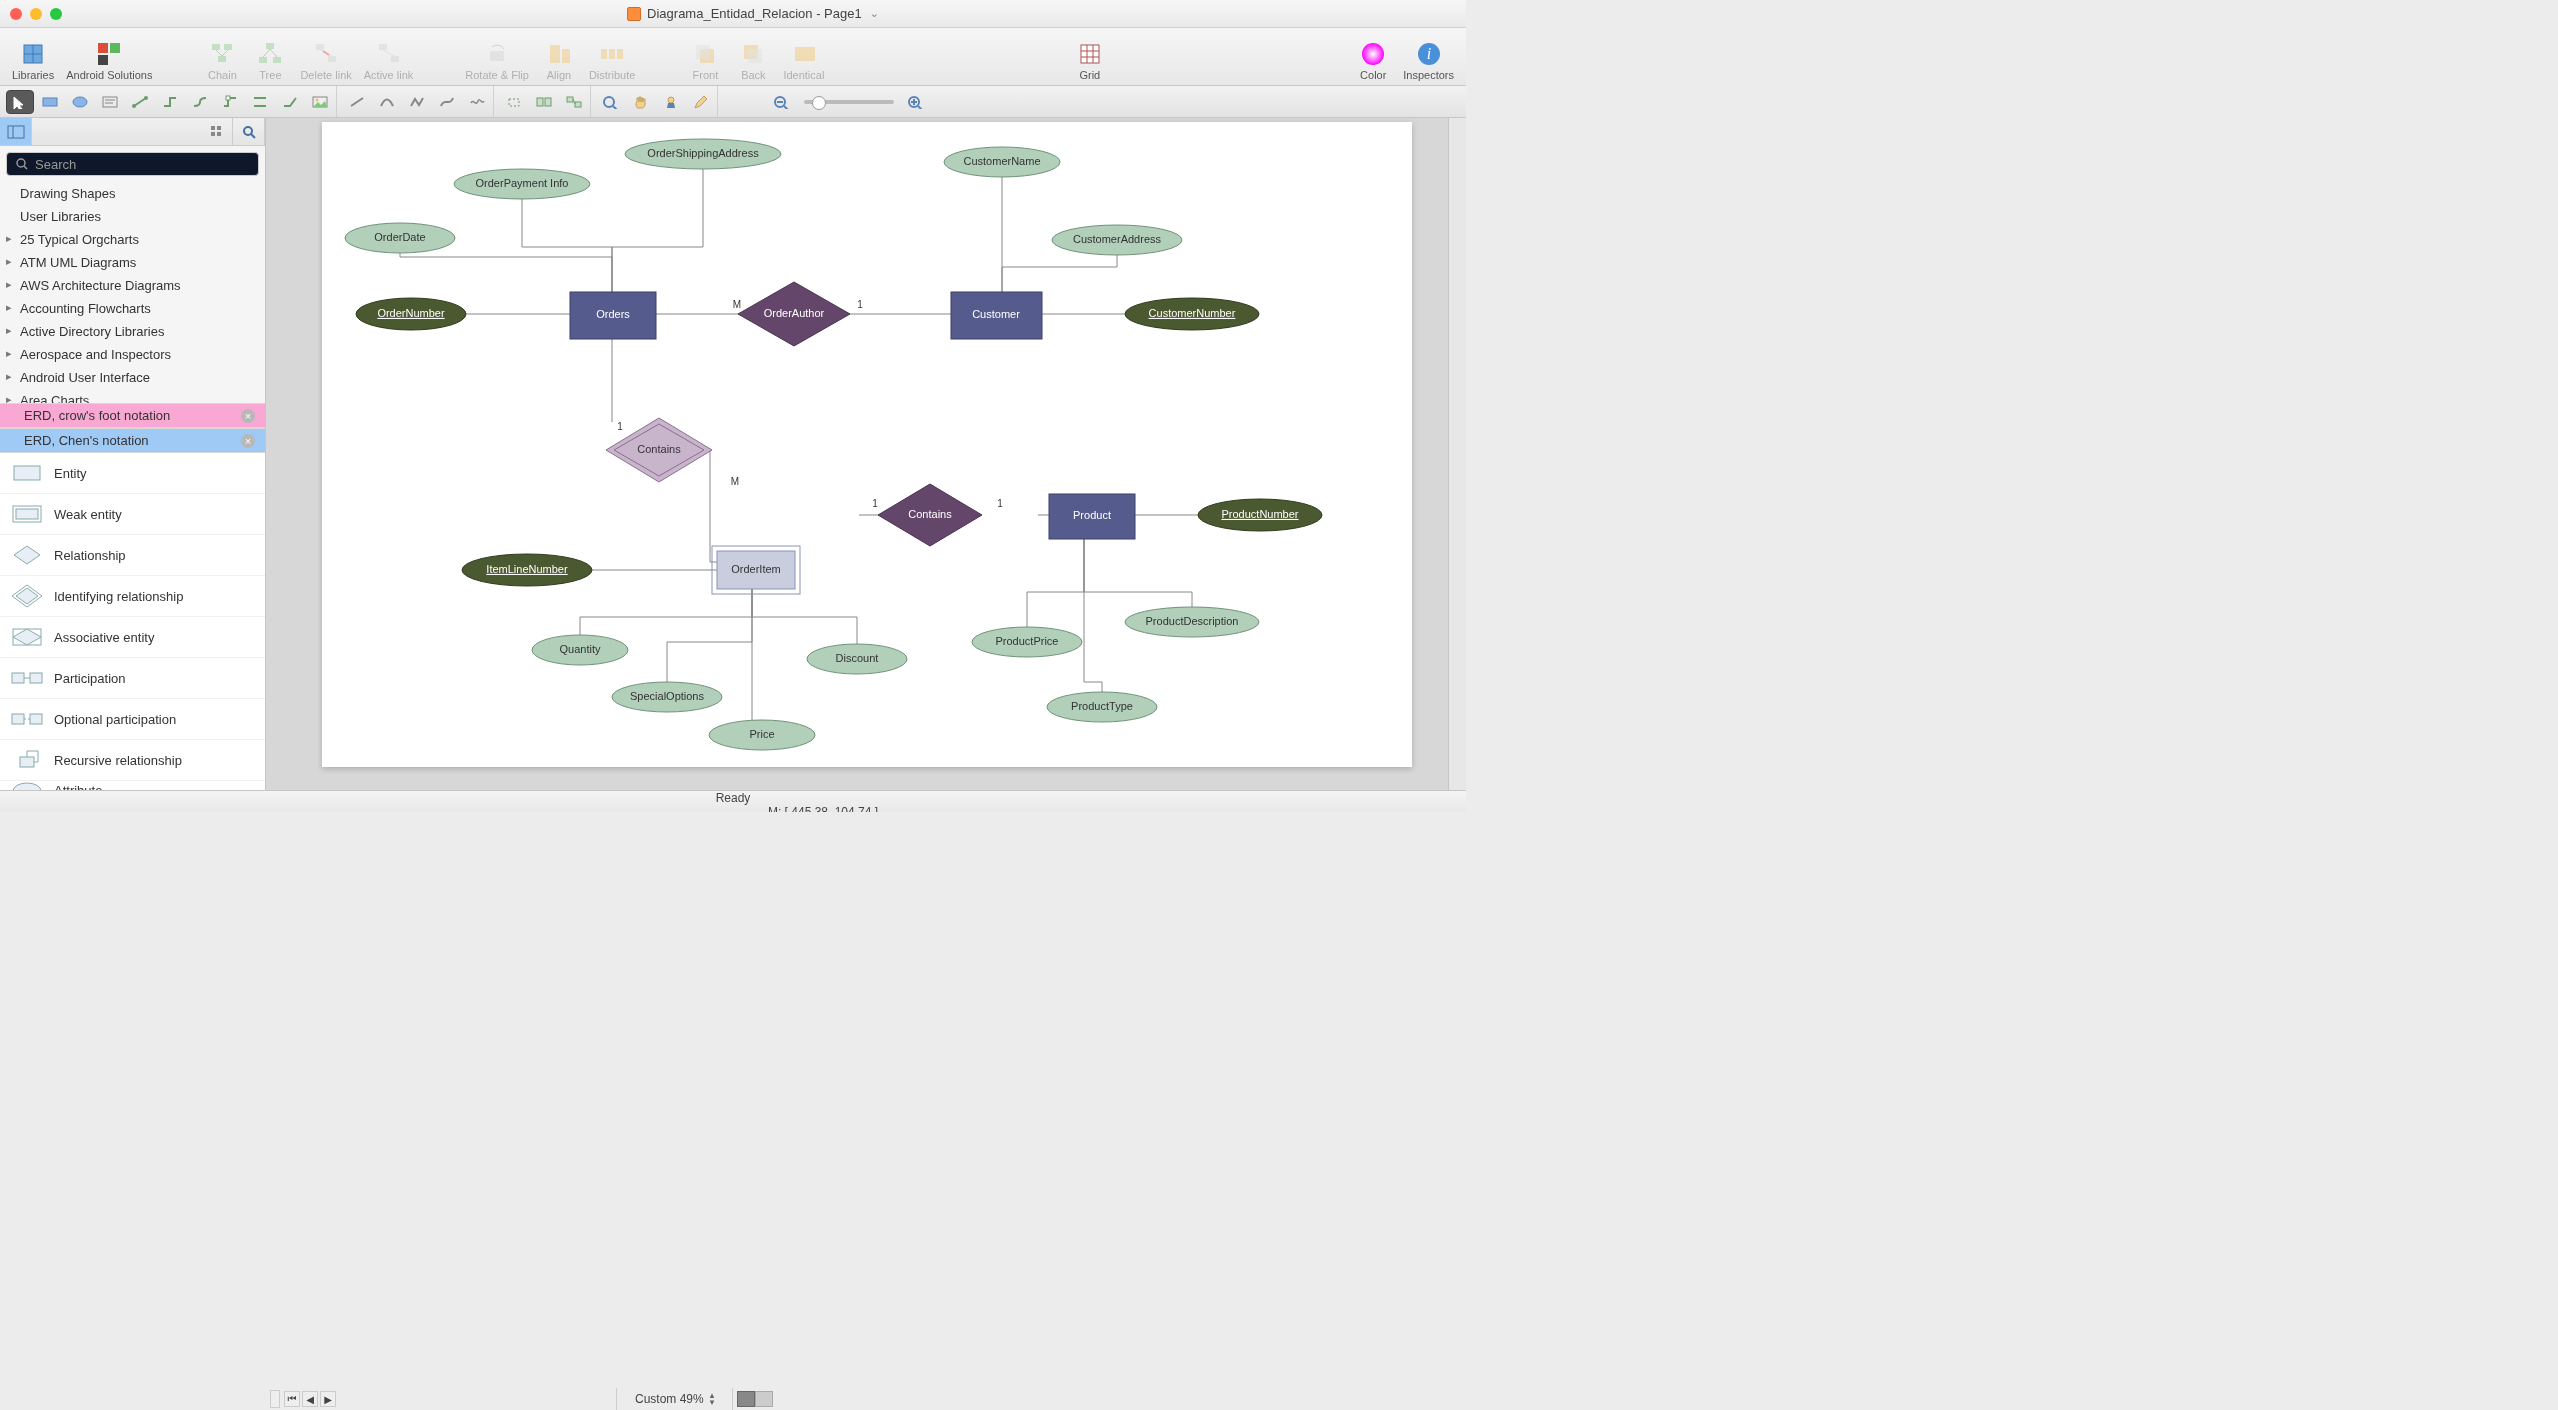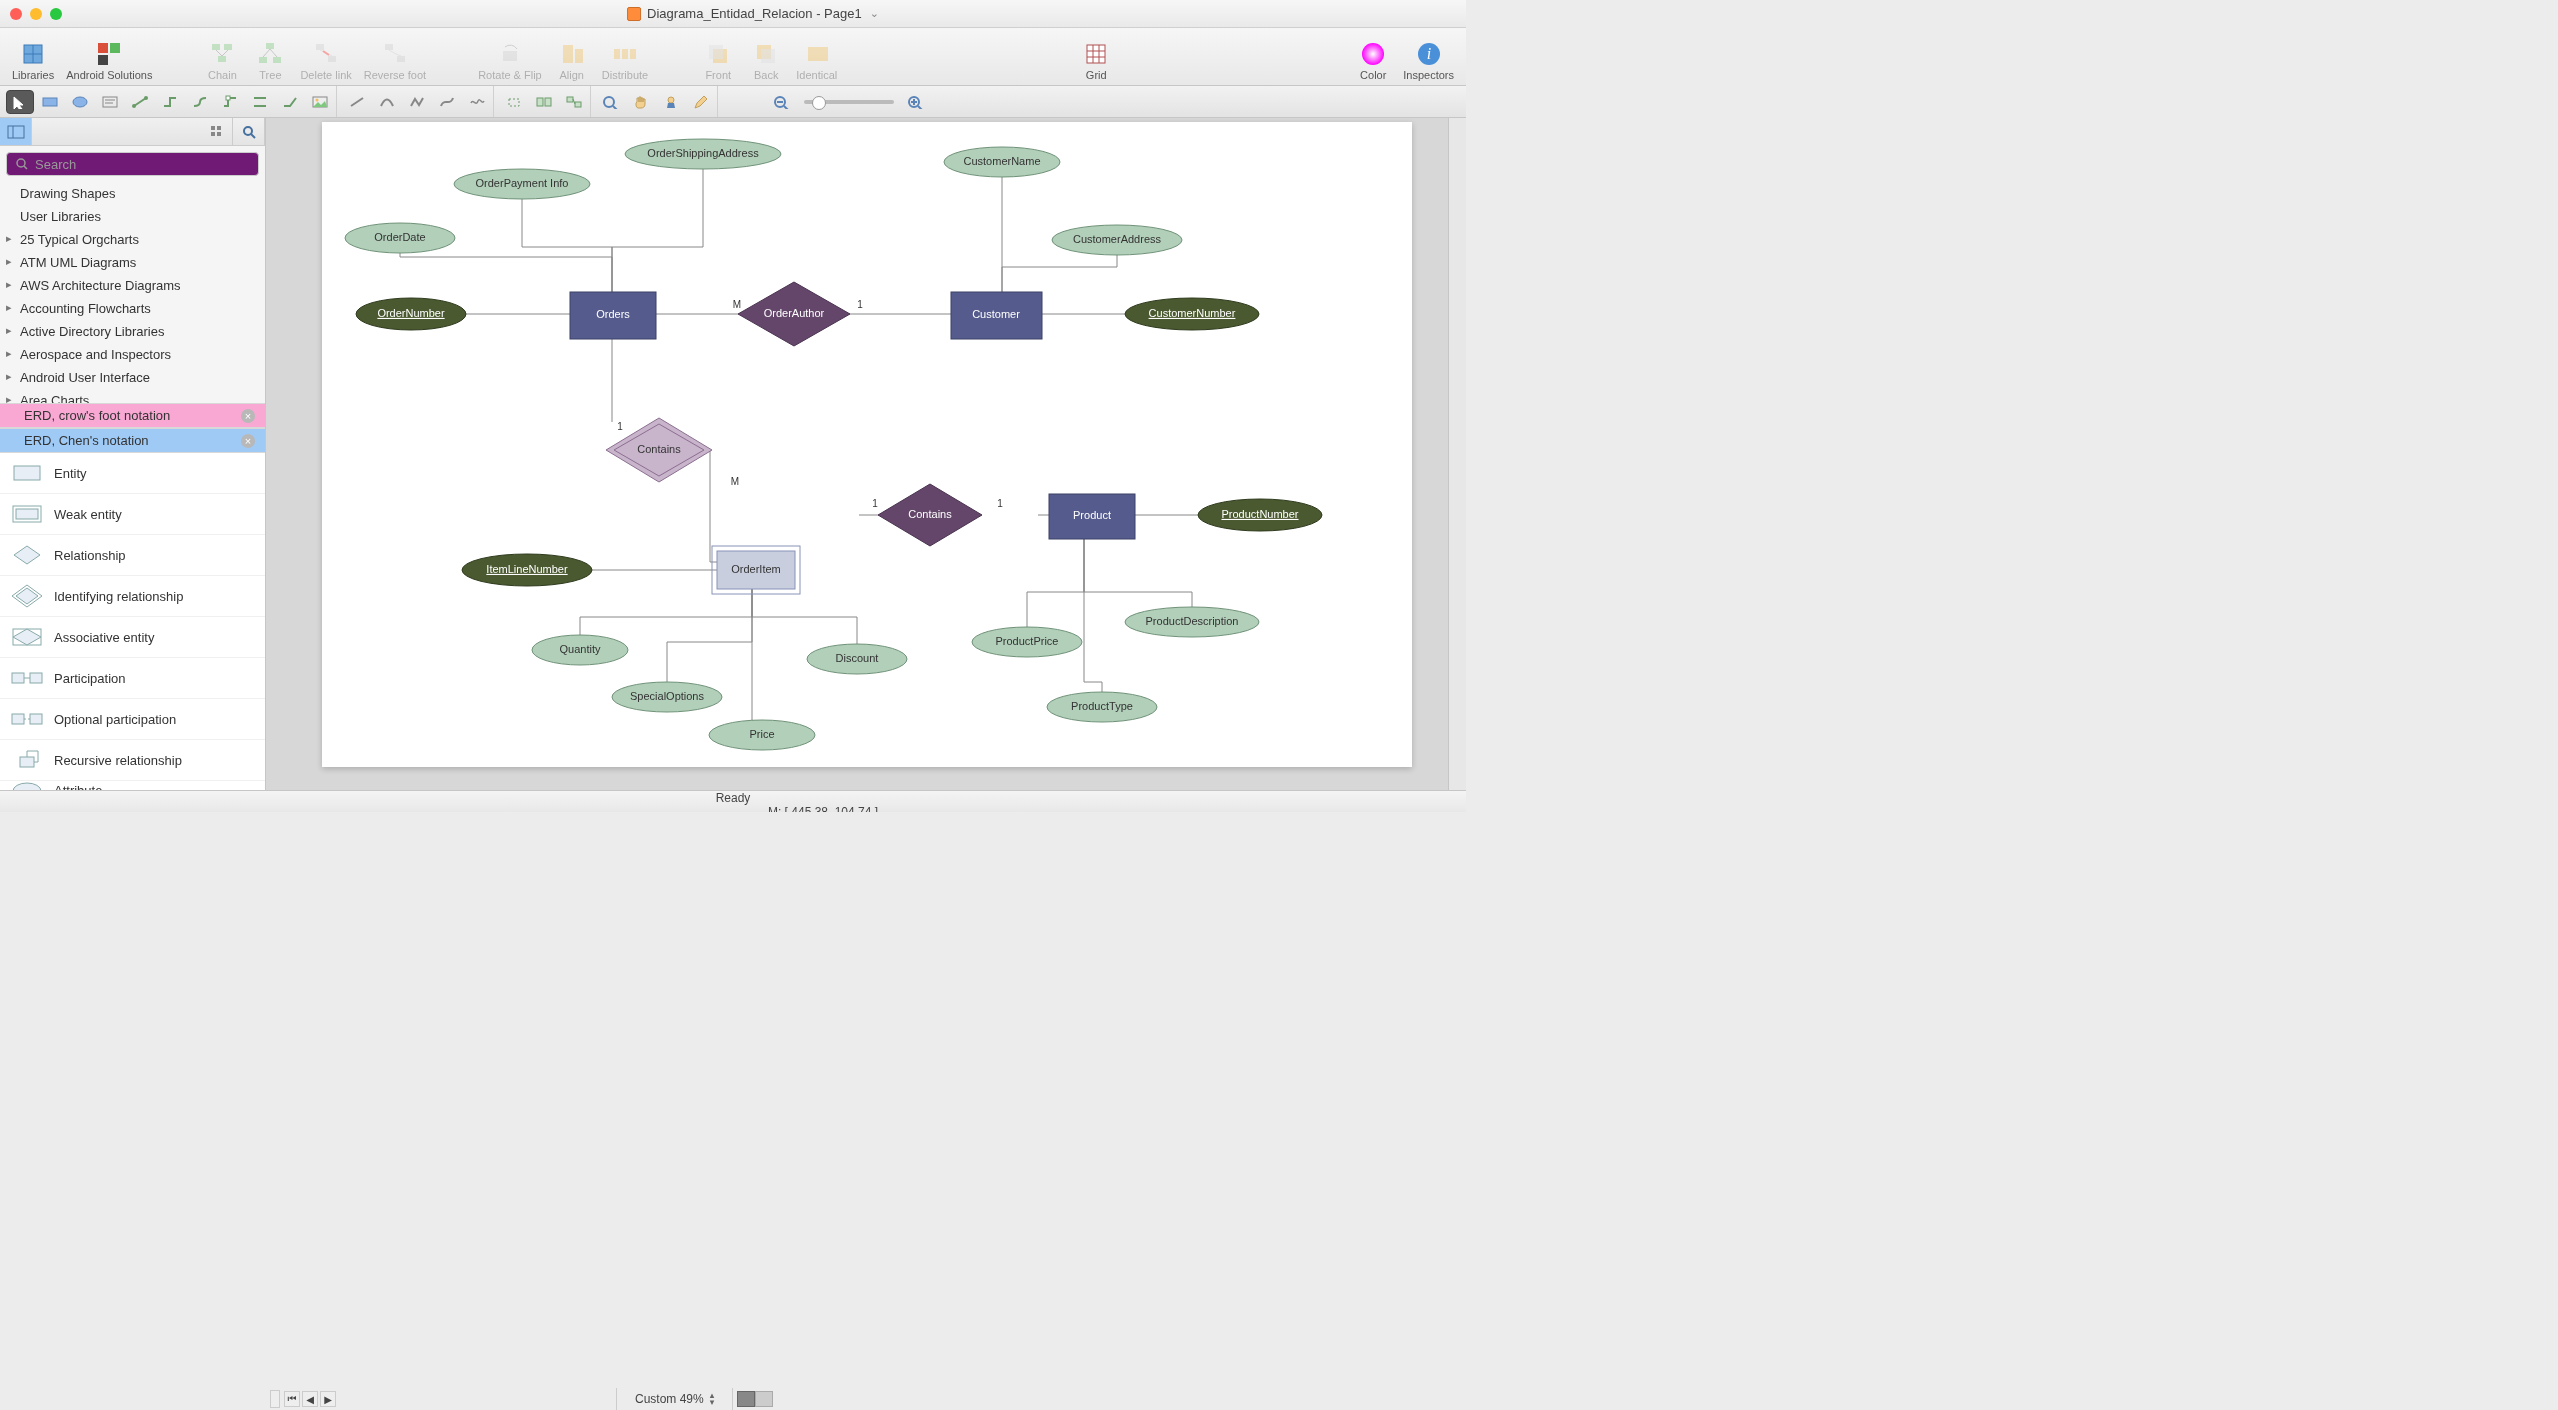--- a/index.html
+++ b/index.html
@@ -31,21 +31,21 @@
 .zoom-slider { width: 90px; height: 4px; background: #bbb; border-radius: 2px; position: relative; margin: 0 6px; }
 .zoom-slider::after { content: ""; position: absolute; left: 8px; top: -4px; width: 12px; height: 12px; background: #fff; border: 1px solid #999; border-radius: 50%; }
 
 .workspace { display: flex; height: calc(100% - 28px - 58px - 32px - 22px); }
 
 .sidebar { width: 266px; background: #f5f5f5; border-right: 1px solid #c6c6c6; display: flex; flex-direction: column; }
 .side-header { height: 28px; display: flex; border-bottom: 1px solid #ccc; background: linear-gradient(#f0f0f0,#e4e4e4); }
 .side-header .sh-btn { width: 32px; border-right: 1px solid #ccc; display: flex; align-items: center; justify-content: center; }
 .side-header .sh-field { flex: 1; }
 .side-header .sh-right { display: flex; }
-.search-box { margin: 6px; height: 24px; background: #701a75; border: 1px solid #ccc; border-radius: 4px; display: flex; align-items: center; padding: 0 8px; color: #999; }
+.search-box { margin: 6px; height: 24px; background: #0f172a; border: 1px solid #ccc; border-radius: 4px; display: flex; align-items: center; padding: 0 8px; color: #999; }
 .search-box svg { width: 14px; height: 14px; margin-right: 6px; }
 .lib-list { flex: 1; overflow: hidden; font-size: 13px; }
 .lib-item { padding: 4px 10px 4px 20px; cursor: pointer; position: relative; }
 .lib-item.has-caret::before { content: "▸"; position: absolute; left: 6px; color: #777; font-size: 11px; }
 .lib-tab { padding: 4px 10px 4px 24px; background: #f9a8d4; border-top: 1px solid #d8d8d8; border-bottom: 1px solid #d8d8d8; display: flex; align-items: center; justify-content: space-between; cursor: pointer; }
 .lib-tab.active { background: #9fcaf6; }
 .lib-tab .close { width: 14px; height: 14px; border-radius: 7px; background: #b8b8b8; color: #fff; font-size: 11px; display: flex; align-items: center; justify-content: center; }
 .stencil-list { overflow-y: auto; background: #fff; }
 .stencil { display: flex; align-items: center; gap: 10px; padding: 6px 10px; border-bottom: 1px solid #f0f0f0; cursor: pointer; }
 .stencil-icon { width: 34px; height: 28px; display: flex; align-items: center; justify-content: center; }
@@ -144,21 +144,21 @@
           <line x1="10" y1="10" x2="16" y2="14" stroke="#f33" stroke-width="2"></line>
         </svg>
       <span class="tb-label">Delete link</span>
     </div>
     <div class="tb-item disabled">
       <svg class="tb-icon">
           <rect x="3" y="3" width="8" height="6" fill="#d0d0d0"></rect>
           <rect x="15" y="15" width="8" height="6" fill="#d0d0d0"></rect>
           <path d="M7 9 Q 13 13 19 15" stroke="#ccc" fill="none"></path>
         </svg>
-      <span class="tb-label">Reverse foot</span>
+      <span class="tb-label">Active link</span>
     </div>
   </div>
   <div style="width:40px"></div>
   <div class="tb-group">
     <div class="tb-item disabled">
       <svg class="tb-icon">
           <rect x="6" y="10" width="14" height="10" fill="#d0d0d0"></rect>
           <path d="M20 8 A 8 8 0 0 0 8 6" stroke="#999" fill="none"></path>
         </svg>
       <span class="tb-label">Rotate &amp; Flip</span>

